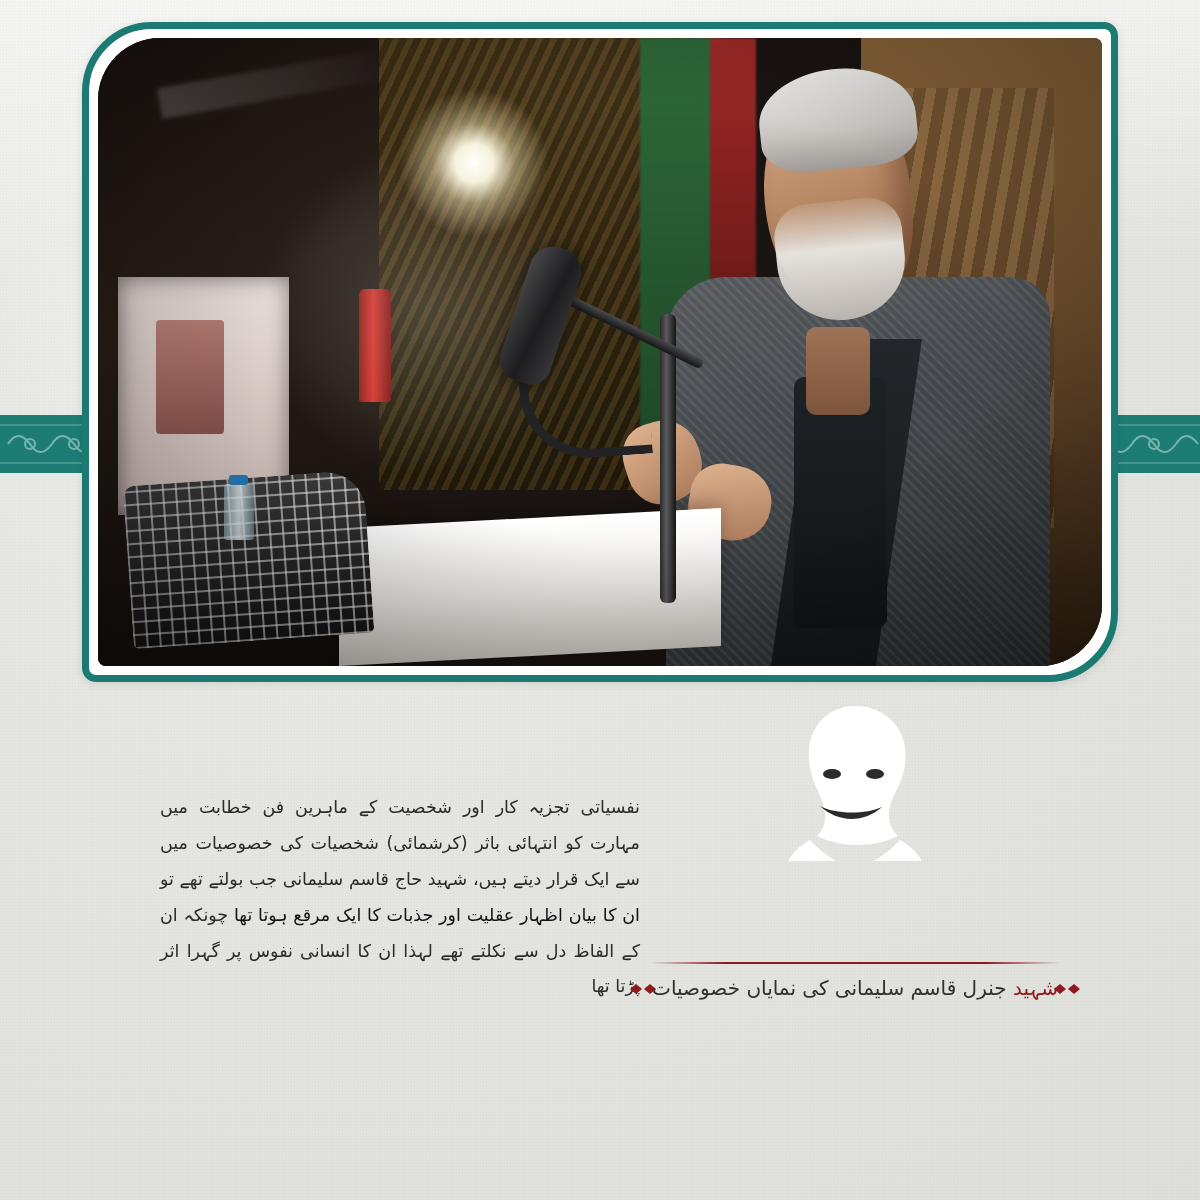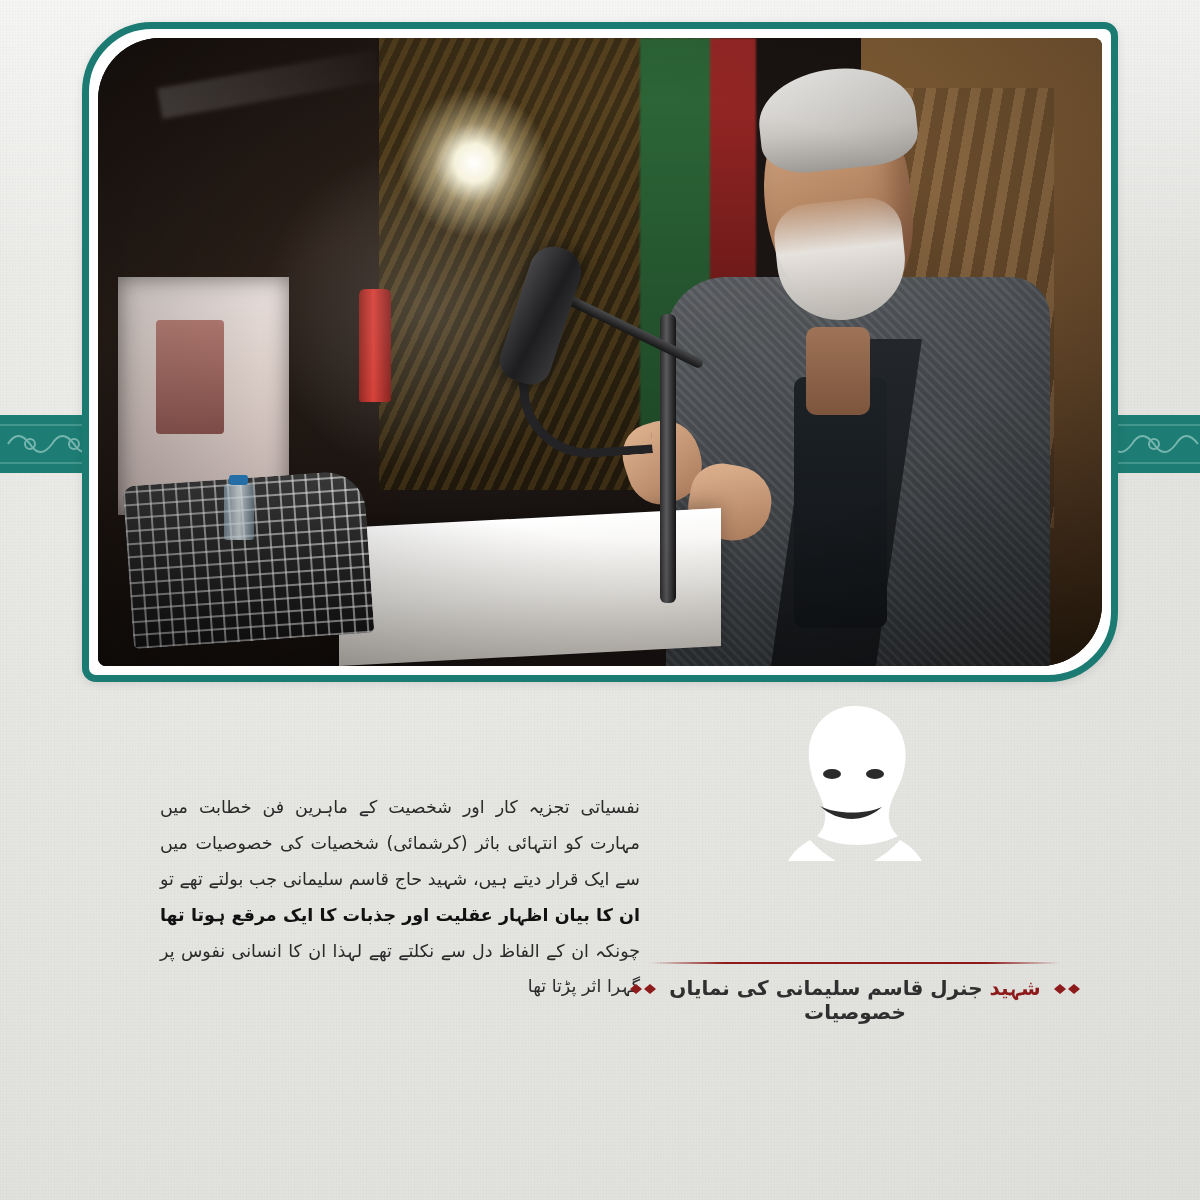--- a/index.html
+++ b/index.html
@@ -264,21 +264,21 @@
     top: 790px;
     width: 480px;
     text-align: justify;
     direction: rtl;
     color: #2a2a2a;
     font-family: "DejaVu Sans", sans-serif;
     font-size: 17.5px;
     line-height: 2.05;
     letter-spacing: .2px;
   }
-  .body-text b { color: #111; font-weight: bold; margin-top: 32px; }
+  .body-text b { color: #111; font-weight: normal; margin-top: 32px; }
 
   .title-block {
     position: absolute;
     left: 620px;
     top: 700px;
     width: 470px;
     height: 360px;
     direction: rtl;
   }
   .silhouette {
@@ -309,21 +309,21 @@
     height: 2px;
     background: linear-gradient(90deg, rgba(142,27,27,0) 0%, #8e1b1b 18%, #8e1b1b 82%, rgba(142,27,27,0) 100%);
   }
   .subtitle {
     position: absolute;
     left: 0; right: 0;
     top: 276px;
     text-align: center;
     color: #2f2f2f;
     font-family: "DejaVu Sans", sans-serif;
-    font-weight: bold;
+    font-weight: normal;
     font-size: 20px;
     letter-spacing: .3px;
   }
   .subtitle .hl { color: #8e1b1b; }
   .sub-orn {
     position: absolute;
     top: 282px;
     width: 34px; height: 14px;
   }
   .sub-orn.r { right: 6px; }

